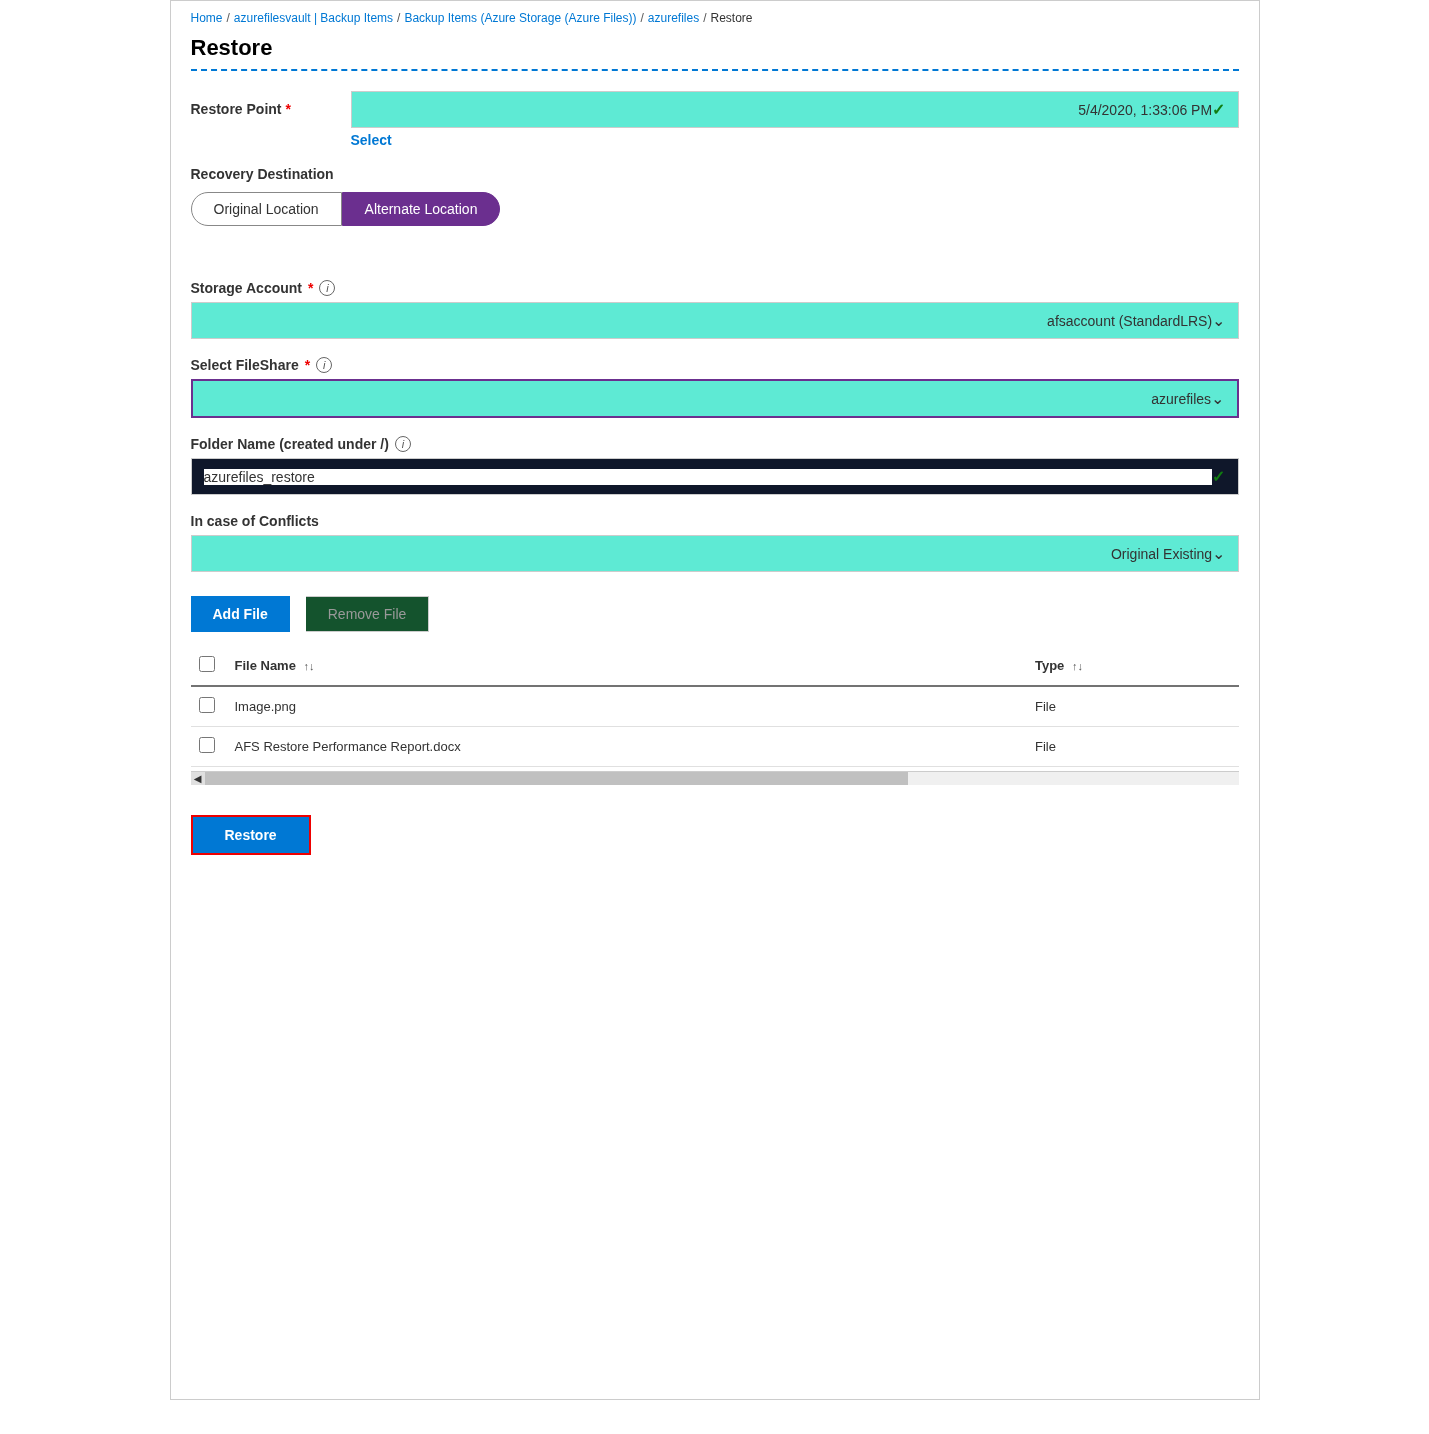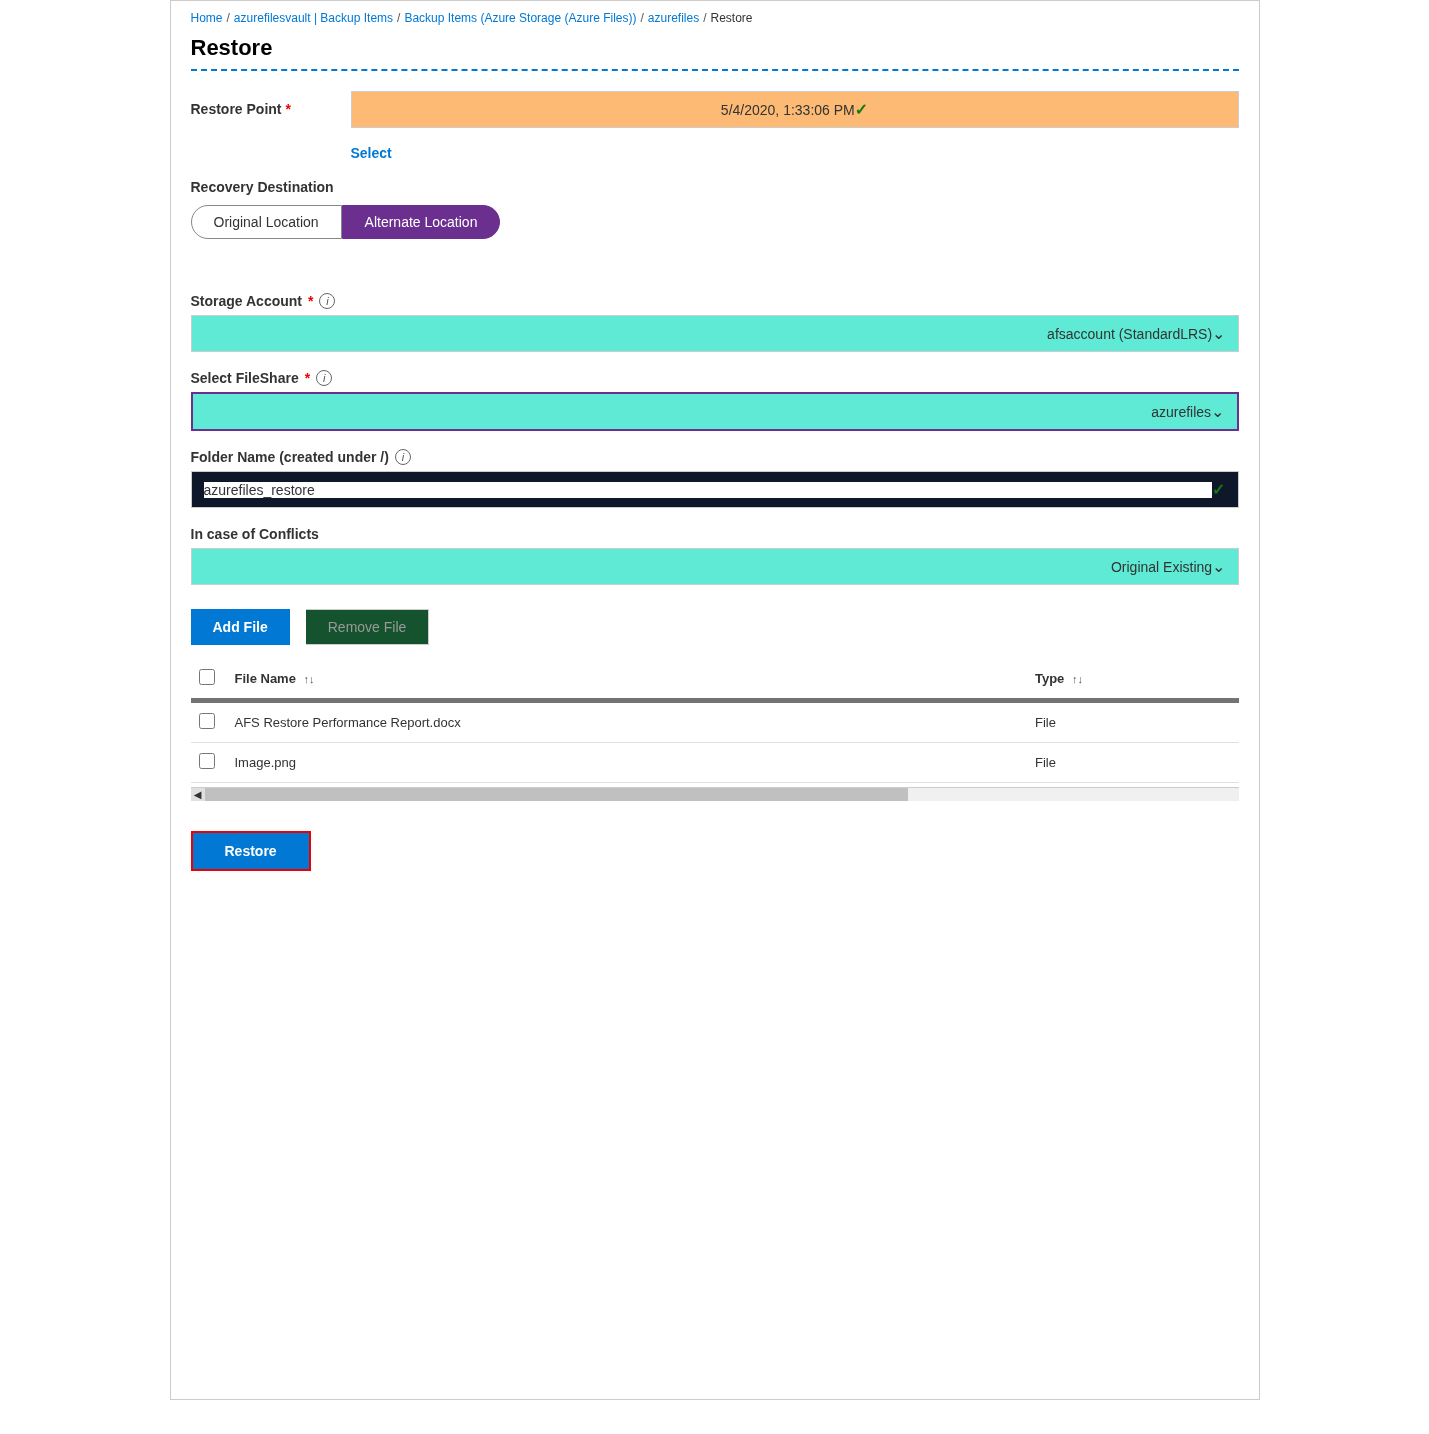--- a/index.html
+++ b/index.html
@@ -71,39 +71,39 @@
     .restore-point-right {
       flex: 1;
       display: flex;
       flex-direction: column;
     }
     .restore-point-value-box {
       display: flex;
       align-items: center;
       border: 1px solid #ccc;
       padding: 8px 12px;
-      background: #fdba74;
-      justify-content: center;
+      background: #5eead4;
+      justify-content: flex-end;
     }
     .restore-point-value {
       font-size: 14px;
       color: #333;
     }
     .check-icon {
       color: #107c10;
       font-size: 16px;
       font-weight: bold;
     }
     .select-link {
       color: #0078d4;
       font-size: 14px;
       font-weight: 600;
       text-decoration: none;
       cursor: pointer;
-      margin-top: 17px;
+      margin-top: 4px;
       display: inline-block;
     }
     .recovery-dest-section {
       margin-bottom: 24px;
     }
     .location-toggle {
       display: flex;
       align-items: center;
       gap: 0;
       margin-top: 10px;
@@ -214,21 +214,21 @@
       border-left: none;
       padding: 9px 22px;
       font-size: 14px;
       cursor: not-allowed;
     }
     .file-table {
       width: 100%;
       border-collapse: collapse;
     }
     .file-table thead tr {
-      border-bottom: 5px solid #737373;
+      border-bottom: 2px solid #737373;
     }
     .file-table th {
       padding: 10px 8px;
       font-size: 13px;
       font-weight: 600;
       text-align: left;
       color: #333;
     }
     .file-table td {
       padding: 10px 8px;
@@ -399,28 +399,28 @@
             Type
             <span class="sort-icon">↑↓</span>
           </th>
         </tr>
       </thead>
       <tbody>
         <tr>
           <td class="checkbox-cell">
             <input type="checkbox" class="checkbox-input" style="">
           </td>
-          <td>AFS Restore Performance Report.docx</td>
+          <td>Image.png</td>
           <td>File</td>
         </tr>
         <tr>
           <td class="checkbox-cell">
             <input type="checkbox" class="checkbox-input" style="">
           </td>
-          <td>Image.png</td>
+          <td>AFS Restore Performance Report.docx</td>
           <td>File</td>
         </tr>
       </tbody>
     </table>
 
     <div class="scrollbar-area">
       <div class="scroll-left-arrow">◀</div>
       <div style="margin-left:14px; height:100%; overflow:hidden;">
         <div class="scrollbar-thumb"></div>
       </div>

